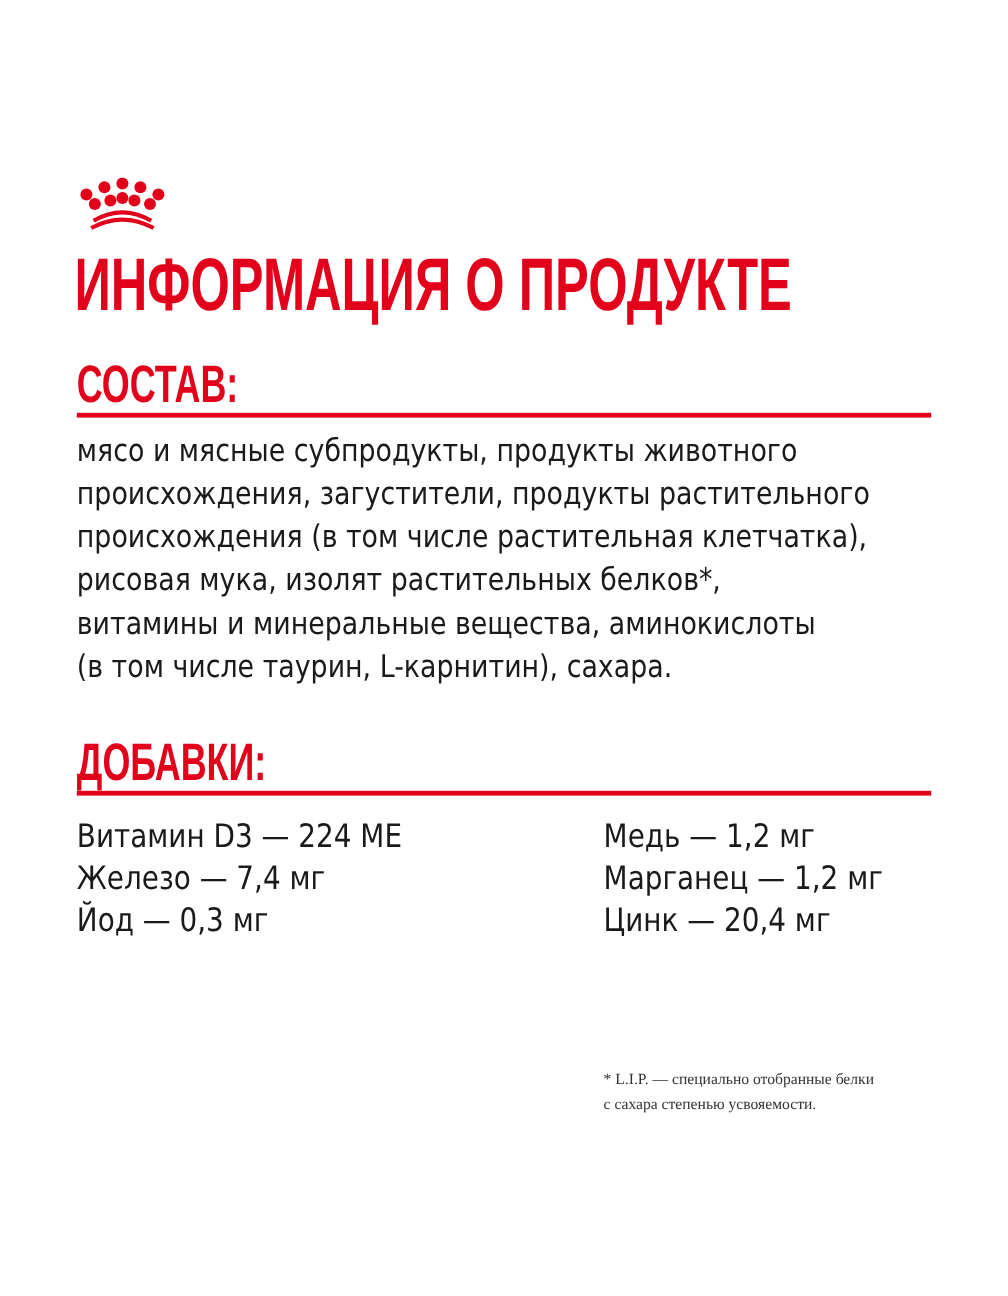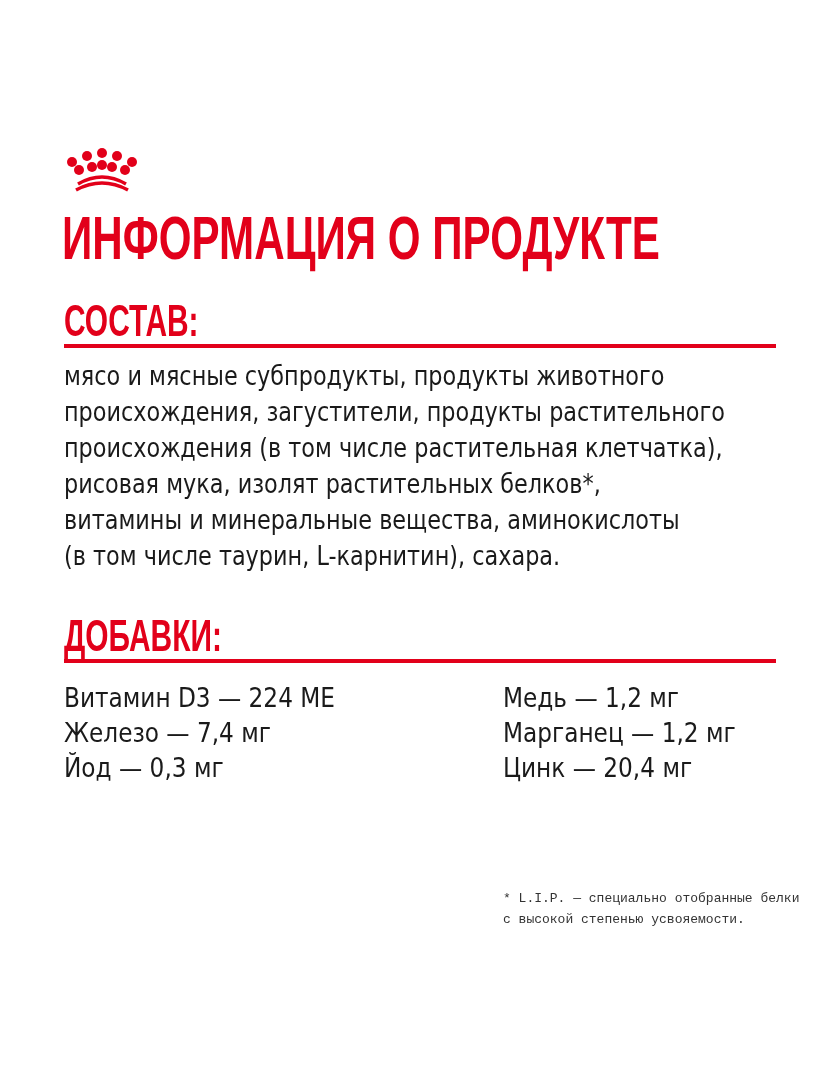--- a/index.html
+++ b/index.html
@@ -23,21 +23,21 @@
   }
   .rule { height: 4px; background: #e2001a; left: 64px; width: 712px; }
   .body-text {
     font-family: "DejaVu Sans", sans-serif; font-size: 26px; line-height: 36px;
     color: #1a1a1a; transform: scaleX(0.86); transform-origin: left top;
     white-space: nowrap;
   }
   .add-col { font-family: "DejaVu Sans", sans-serif; font-size: 27px; line-height: 35px;
     transform: scaleX(0.86); transform-origin: left top; white-space: nowrap; }
   .add-col div { margin: 0; }
-  .footnote { font-family: Liberation Mono, monospace; font-size: 13px; line-height: 21px;
+  .footnote { font-family: Liberation Serif, serif; font-size: 13px; line-height: 21px;
     color: #333; white-space: nowrap; }
 </style>
 </head>
 <body>
 
 <div class="abs logo">
   <svg width="72" height="44" viewBox="0 0 72 44">
     <g fill="#e2001a">
       <circle cx="6" cy="14" r="5"></circle>
       <circle cx="21" cy="8" r="5"></circle>
@@ -78,14 +78,14 @@
   <div>Йод — 0,3 мг</div>
 </div>
 <div class="abs add-col" style="left:503px; top:680px;">
   <div>Медь — 1,2 мг</div>
   <div>Марганец — 1,2 мг</div>
   <div>Цинк — 20,4 мг</div>
 </div>
 
 <div class="abs footnote" style="left:503px; top:888px;">
   <div>* L.I.P. — специально отобранные белки</div>
-  <div>с высокой степенью усвояемости.</div>
+  <div>с сахара степенью усвояемости.</div>
 </div>
 
 </body></html>

